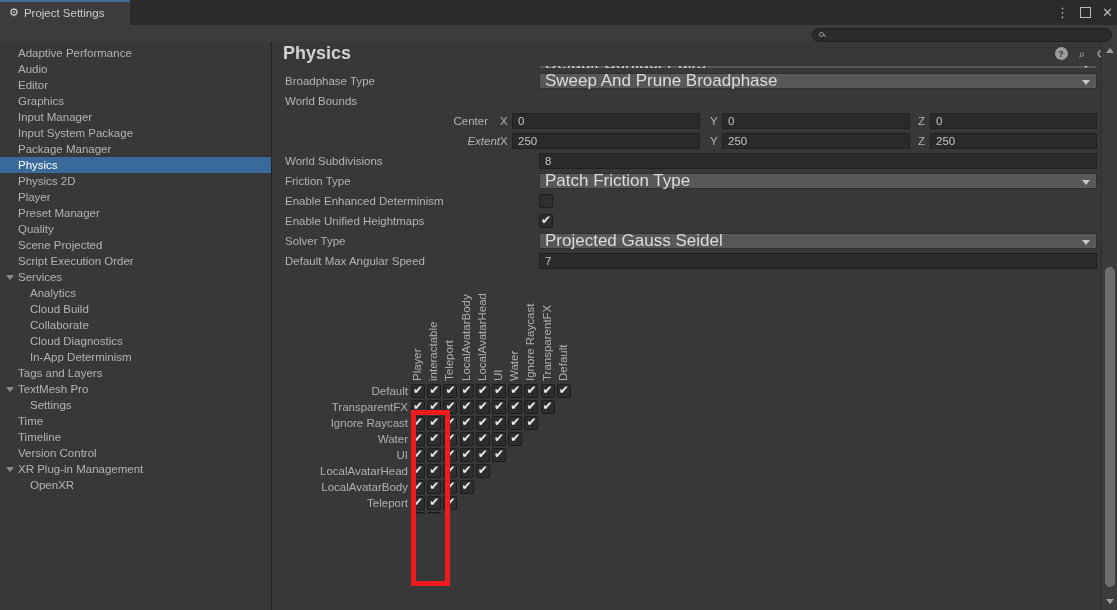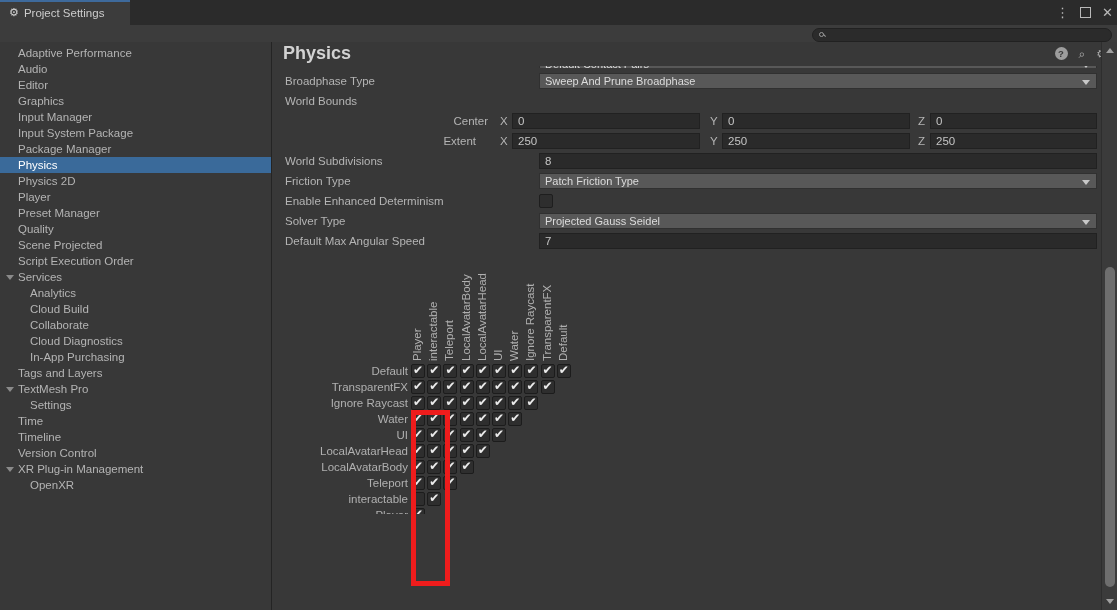--- a/index.html
+++ b/index.html
@@ -122,21 +122,21 @@
 
   .field {
     position: absolute; left: 266px; width: 558px; height: 16px;
     background: #2a2a2a; border: 1px solid #212121;
     color: #c4c4c4; font-size: 11.5px;
     display: flex; align-items: center; padding-left: 5px;
   }
   .dropdown {
     position: absolute; left: 266px; width: 558px; height: 16px;
     background: #585858; border: 1px solid #303030;
-    color: #dcdcdc; font-size: 11px;
+    color: #dcdcdc; font-size: 17px;
     display: flex; align-items: center; padding-left: 5px;
   }
   .dd-arrow {
     position: absolute; right: 6px; top: 6px;
     width: 0; height: 0;
     border-left: 4px solid transparent; border-right: 4px solid transparent;
     border-top: 5px solid #c8c8c8;
   }
   .cb {
     position: absolute; left: 266px; width: 14px; height: 14px;
@@ -295,21 +295,21 @@
       <div class="side-item lvl1">
         <span>Cloud Build</span>
       </div>
       <div class="side-item lvl1">
         <span>Collaborate</span>
       </div>
       <div class="side-item lvl1">
         <span>Cloud Diagnostics</span>
       </div>
       <div class="side-item lvl1">
-        <span>In-App Purchasing</span>
+        <span>In-App Determinism</span>
       </div>
       <div class="side-item lvl0">
         <span>Tags and Layers</span>
       </div>
       <div class="side-item lvl0fold">
         <span class="foldout"></span>
         <span>TextMesh Pro</span>
       </div>
       <div class="side-item lvl1">
         <span>Settings</span>
@@ -368,21 +368,21 @@
         <div class="vec-label" style="left:160px; width:55px;">Center</div>
         <div class="vec-axis" style="left:227px;">X</div>
         <div class="vec-field" style="left:239px; width:188px; top:2px;">0</div>
         <div class="vec-axis" style="left:437px;">Y</div>
         <div class="vec-field" style="left:449px; width:188px; top:2px;">0</div>
         <div class="vec-axis" style="left:645px;">Z</div>
         <div class="vec-field" style="left:657px; width:167px; top:2px;">0</div>
       </div>
 
       <div class="row">
-        <div class="vec-label" style="left:148px; width:55px;">Extent</div>
+        <div class="vec-label" style="left:172px; width:55px;font-style:italic;">Extent</div>
         <div class="vec-axis" style="left:227px;">X</div>
         <div class="vec-field" style="left:239px; width:188px; top:2px;">250</div>
         <div class="vec-axis" style="left:437px;">Y</div>
         <div class="vec-field" style="left:449px; width:188px; top:2px;">250</div>
         <div class="vec-axis" style="left:645px;">Z</div>
         <div class="vec-field" style="left:657px; width:167px; top:2px;">250</div>
       </div>
 
       <div class="row">
         <div class="row-label">World Subdivisions</div>
@@ -395,20 +395,24 @@
           <span>Patch Friction Type</span>
           <span class="dd-arrow"></span>
         </div>
       </div>
 
       <div class="row">
         <div class="row-label">Enable Enhanced Determinism</div>
         <div class="cb" style="top:3px;"></div>
       </div>
 
+      <div class="row">
+        <div class="row-label">Enable Unified Heightmaps</div>
+        <div class="cb on" style="top:3px;"></div>
+      </div>
 
       <div class="row">
         <div class="row-label">Solver Type</div>
         <div class="dropdown" style="top:2px;">
           <span>Projected Gauss Seidel</span>
           <span class="dd-arrow"></span>
         </div>
       </div>
 
       <div class="row">

